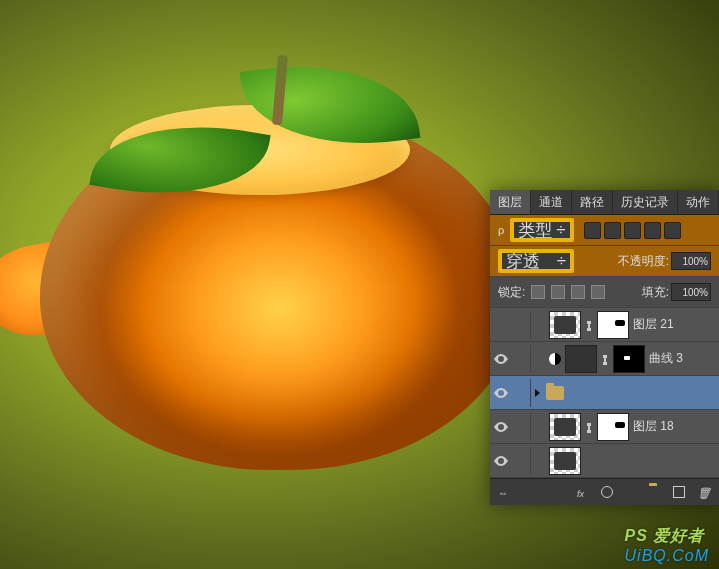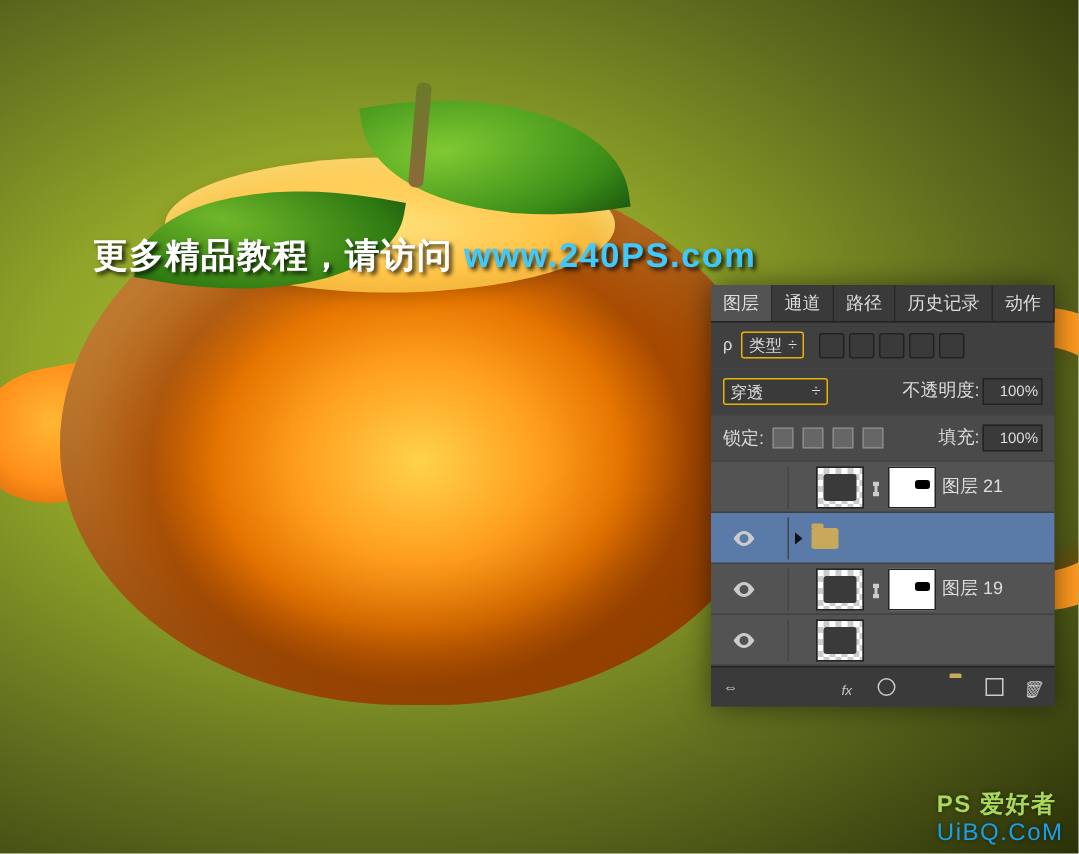--- a/index.html
+++ b/index.html
@@ -7,33 +7,33 @@
 .teapot{position:absolute;left:40px;top:110px;width:480px;height:360px;background:radial-gradient(ellipse 180px 150px at 50% 55%,#ffd24a 0%,#ff9e1e 45%,#e67500 75%,#a84a00 100%);border-radius:50% 50% 48% 48%/52% 52% 48% 48%;box-shadow:inset -30px -40px 60px rgba(130,55,0,.6),inset 30px 30px 60px rgba(255,255,180,.3)}
 .slice{position:absolute;left:110px;top:105px;width:300px;height:90px;background:radial-gradient(ellipse at 50% 50%,#ffe07a 0%,#ffc64a 50%,#e59a1e 100%);border-radius:50%;box-shadow:inset 0 10px 20px rgba(255,240,150,.6),0 4px 10px rgba(120,60,0,.3)}
 .spout{position:absolute;left:-18px;top:245px;width:110px;height:90px;background:radial-gradient(ellipse at 50% 40%,#ffb733 0%,#ff8e1a 55%,#c05a00 100%);border-radius:50% 10% 10% 50%;transform:rotate(-10deg)}
 .handle{position:absolute;right:-55px;top:205px;width:120px;height:150px;border:26px solid #ff9a1e;border-left:none;border-radius:0 80px 80px 0;box-shadow:inset -6px -6px 10px rgba(140,60,0,.4)}
 .leaf1{position:absolute;left:245px;top:60px;width:170px;height:90px;background:radial-gradient(ellipse at 30% 40%,#7fc932 0%,#3b8d18 70%,#1e5a0e 100%);border-radius:0 90% 0 90%;transform:rotate(-8deg)}
 .leaf2{position:absolute;left:95px;top:120px;width:170px;height:80px;background:radial-gradient(ellipse at 30% 40%,#6fb82a 0%,#2f7a12 70%,#164a0a 100%);border-radius:90% 0 90% 0;transform:rotate(10deg)}
 .stem{position:absolute;left:275px;top:55px;width:10px;height:70px;background:linear-gradient(#6a7a2a,#8a6a3a);border-radius:4px;transform:rotate(5deg)}
 .overlay-text{position:absolute;left:62px;top:155px;font-size:23px;font-weight:bold;letter-spacing:1px;text-shadow:2px 2px 3px rgba(0,0,0,.8)}
 .overlay-text .w{color:#fff}
 .overlay-text .c{color:#3ecaff}
-.panel{position:absolute;right:16px;top:190px;width:229px;background:#404040;box-shadow:0 0 18px rgba(0,0,0,.5);font-size:12px;color:#ddd}
+.panel{position:absolute;right:0;top:190px;width:229px;background:#a16207;box-shadow:0 0 18px rgba(0,0,0,.5);font-size:12px;color:#ddd}
 .panel-tabs{display:flex;height:24px;background:#3a3a3a;border-bottom:1px solid #222}
 .panel-tabs span{padding:4px 8px;cursor:default;border-right:1px solid #2a2a2a}
 .panel-tabs .active{background:#535353}
 .panel-row{display:flex;align-items:center;gap:6px;padding:4px 8px;border-bottom:1px solid #444;height:22px}
 .panel-row.lock{background:#4a4a4a}
-.kind-dd{background:#3a3a3a;border:1px solid #eab308;border-radius:2px;padding:0 4px;height:16px;display:inline-flex;align-items:center;font-size:11px}
+.kind-dd{background:#3a3a3a;border:4px solid #eab308;border-radius:2px;padding:0 4px;height:16px;display:inline-flex;align-items:center;font-size:17px}
 .filter-icons{display:flex;gap:3px;margin-left:4px}
 .filter-icons i{width:15px;height:15px;background:#3a3a3a;border:1px solid #222;border-radius:2px;display:block}
-.field{display:flex;align-items:flex-start;gap:2px}
+.field{display:flex;align-items:center;gap:2px}
 .field input{width:34px;height:14px;background:#3a3a3a;border:1px solid #222;color:#ddd;font-size:10px;text-align:right}
 .layers{background:#535353;max-height:240px;overflow:hidden}
-.layer{display:flex;align-items:center;height:33px;border-bottom:1px solid #404040;padding:0 15px;gap:4px}
+.layer{display:flex;align-items:center;height:33px;border-bottom:1px solid #404040;padding:0 4px;gap:4px}
 .layer.sel{background:#5a7aa8}
 .eye{width:14px;height:14px;display:flex;align-items:center;justify-content:center}
 .eye svg{width:14px;height:10px;fill:#ccc}
 .link-col{width:18px;height:28px;border-right:1px solid #444}
 .indent{width:10px}
 .triangle{width:0;height:0;border-left:4px solid transparent;border-right:4px solid transparent;border-top:5px solid #ccc;margin-right:2px}
 .triangle.right{border-top:4px solid transparent;border-bottom:4px solid transparent;border-left:5px solid #111;border-right:none}
 .thumb{width:30px;height:26px;background:#fff;border:1px solid #222;position:relative;flex-shrink:0}
 .thumb.trans{background:repeating-conic-gradient(#ccc 0 25%,#fff 0 50%) 0 0/8px 8px}
 .thumb.trans::after{content:"";position:absolute;inset:4px;background:#3a3a3a;border-radius:2px}
@@ -41,38 +41,35 @@
 .thumb.mask{background:#fff}
 .thumb.mask.black{background:#000}
 .folder-ico{width:18px;height:14px;background:#c8a85a;border-radius:1px 2px 2px 2px;position:relative;flex-shrink:0}
 .folder-ico::before{content:"";position:absolute;left:0;top:-3px;width:8px;height:3px;background:#c8a85a;border-radius:1px 1px 0 0}
 .lname{flex:1;white-space:nowrap;overflow:hidden}
 .adj{width:12px;height:12px;border-radius:50%;background:conic-gradient(#000 0 50%,#fff 0);flex-shrink:0}
 .lk{width:8px;height:10px;flex-shrink:0}
 .panel-foot{display:flex;justify-content:flex-end;gap:10px;padding:4px 8px;background:#3a3a3a;height:18px;align-items:center;border-top:1px solid #222}
 .panel-foot i{width:14px;height:12px;display:block;position:relative}
 .panel-foot i::before{content:"";position:absolute;inset:0;opacity:.8}
-.wm{position:absolute;right:10px;bottom:4px;font-family:Arial,sans-serif;font-size:16px;color:#1aa0e8;letter-spacing:1px;text-shadow:0 0 3px rgba(0,0,0,.5)}
+.wm{position:absolute;right:10px;bottom:4px;font-family:Arial,sans-serif;font-size:16px;color:#1aa0e8;font-style:italic;letter-spacing:1px;text-shadow:0 0 3px rgba(0,0,0,.5)}
 .wm .ps{color:#a8d85a;font-weight:bold;margin-right:4px}
 </style>
 </head>
 <body>
 
 <div class="canvas">
   <div class="spout"></div>
   <div class="teapot"></div>
   <div class="handle"></div>
   <div class="slice"></div>
   <div class="leaf2"></div>
   <div class="leaf1"></div>
   <div class="stem"></div>
 
-  <div class="overlay-text">
-    <span class="w">更多精品教程，请访问 </span><span class="c">www.240PS.com</span>
-  </div>
 </div>
 
 <div class="panel">
   <div class="panel-tabs">
     <span class="active">图层</span>
     <span>通道</span>
     <span>路径</span>
     <span>历史记录</span>
     <span>动作</span>
   </div>
@@ -124,20 +121,38 @@
         <div class="indent"></div>
         <div class="thumb trans"></div>
         <div class="lk"><svg viewBox="0 0 8 10" width="8" height="10">
             <path fill="#ccc" d="M2 0h4v3H2zM2 7h4v3H2zM3 3h2v4H3z"></path>
           </svg></div>
         <div class="thumb mask " style="position: relative;">
           <div style="position:absolute;right:3px;top:8px;width:10px;height:6px;background:#000;border-radius:2px"></div>
         </div>
         <div class="lname">图层 21</div>
       </div>
+      <div class="layer">
+        <div class="eye">
+          <svg viewBox="0 0 14 10">
+            <path d="M7 0C3 0 0 5 0 5s3 5 7 5 7-5 7-5-3-5-7-5zm0 8a3 3 0 110-6 3 3 0 010 6z"></path>
+          </svg>
+        </div>
+        <div class="link-col"></div>
+        <div class="indent"></div>
+        <div class="adj"></div>
+        <div class="thumb curve"></div>
+        <div class="lk"><svg viewBox="0 0 8 10" width="8" height="10">
+            <path fill="#ccc" d="M2 0h4v3H2zM2 7h4v3H2zM3 3h2v4H3z"></path>
+          </svg></div>
+        <div class="thumb mask black">
+          <div style="position:absolute;left:10px;top:10px;width:6px;height:4px;background:#fff;border-radius:1px"></div>
+        </div>
+        <div class="lname">曲线 3</div>
+      </div>
       <div class="layer sel">
         <div class="eye">
           <svg viewBox="0 0 14 10">
             <path d="M7 0C3 0 0 5 0 5s3 5 7 5 7-5 7-5-3-5-7-5zm0 8a3 3 0 110-6 3 3 0 010 6z"></path>
           </svg>
         </div>
         <div class="link-col"></div>
         <div class="triangle right"></div>
         <div class="folder-ico"></div>
       </div>
@@ -149,21 +164,21 @@
         </div>
         <div class="link-col"></div>
         <div class="indent"></div>
         <div class="thumb trans"></div>
         <div class="lk"><svg viewBox="0 0 8 10" width="8" height="10">
             <path fill="#ccc" d="M2 0h4v3H2zM2 7h4v3H2zM3 3h2v4H3z"></path>
           </svg></div>
         <div class="thumb mask " style="position: relative;">
           <div style="position:absolute;right:3px;top:8px;width:10px;height:6px;background:#000;border-radius:2px"></div>
         </div>
-        <div class="lname">图层 19</div>
+        <div class="lname">图层 18</div>
       </div>
       <div class="layer">
         <div class="eye">
           <svg viewBox="0 0 14 10">
             <path d="M7 0C3 0 0 5 0 5s3 5 7 5 7-5 7-5-3-5-7-5zm0 8a3 3 0 110-6 3 3 0 010 6z"></path>
           </svg>
         </div>
         <div class="link-col"></div>
         <div class="indent"></div>
         <div class="thumb trans"></div>

